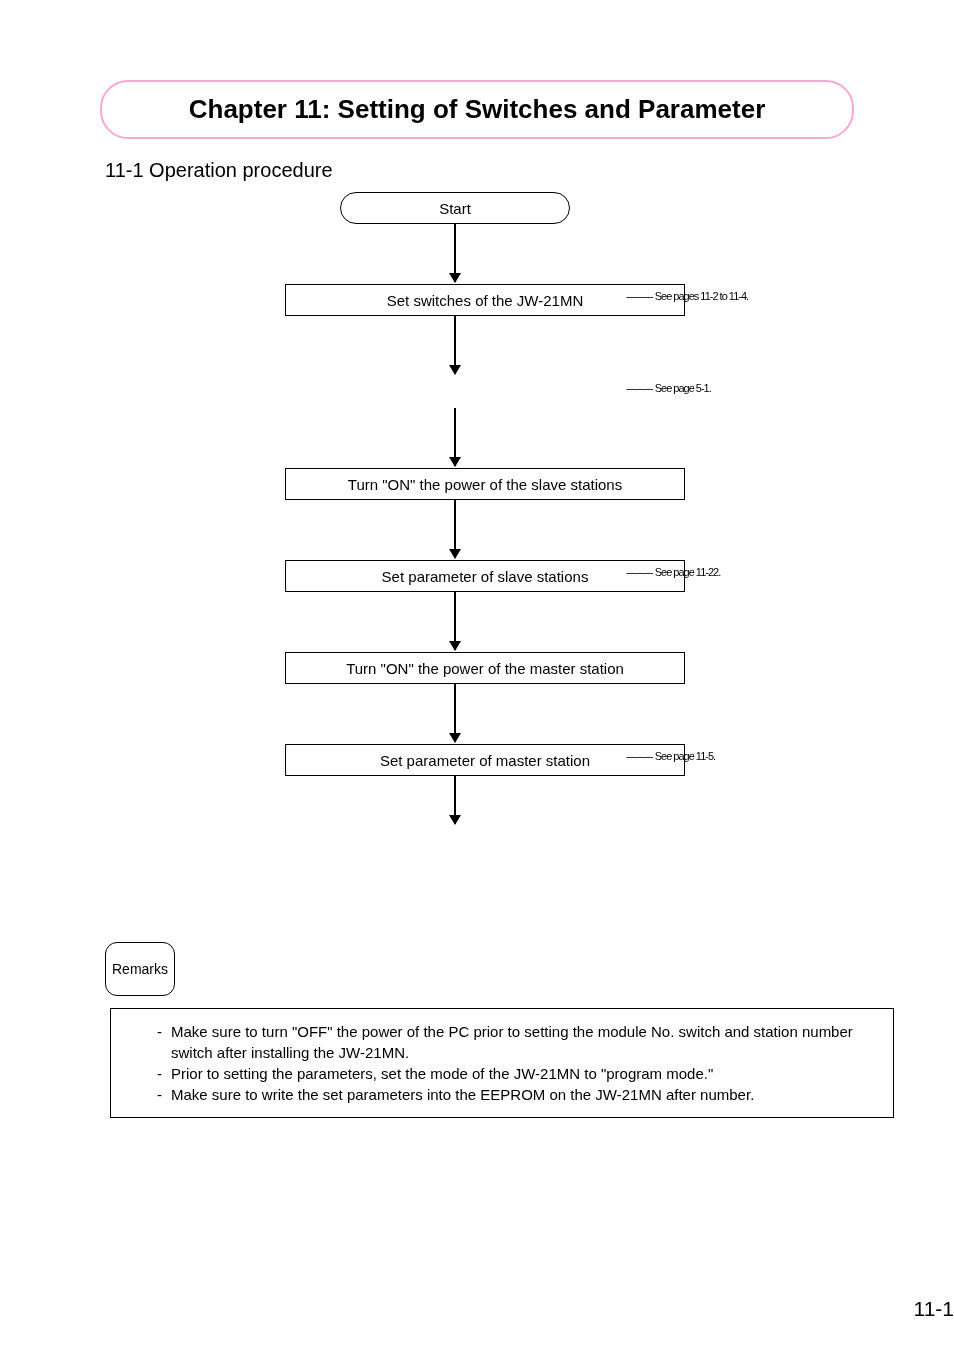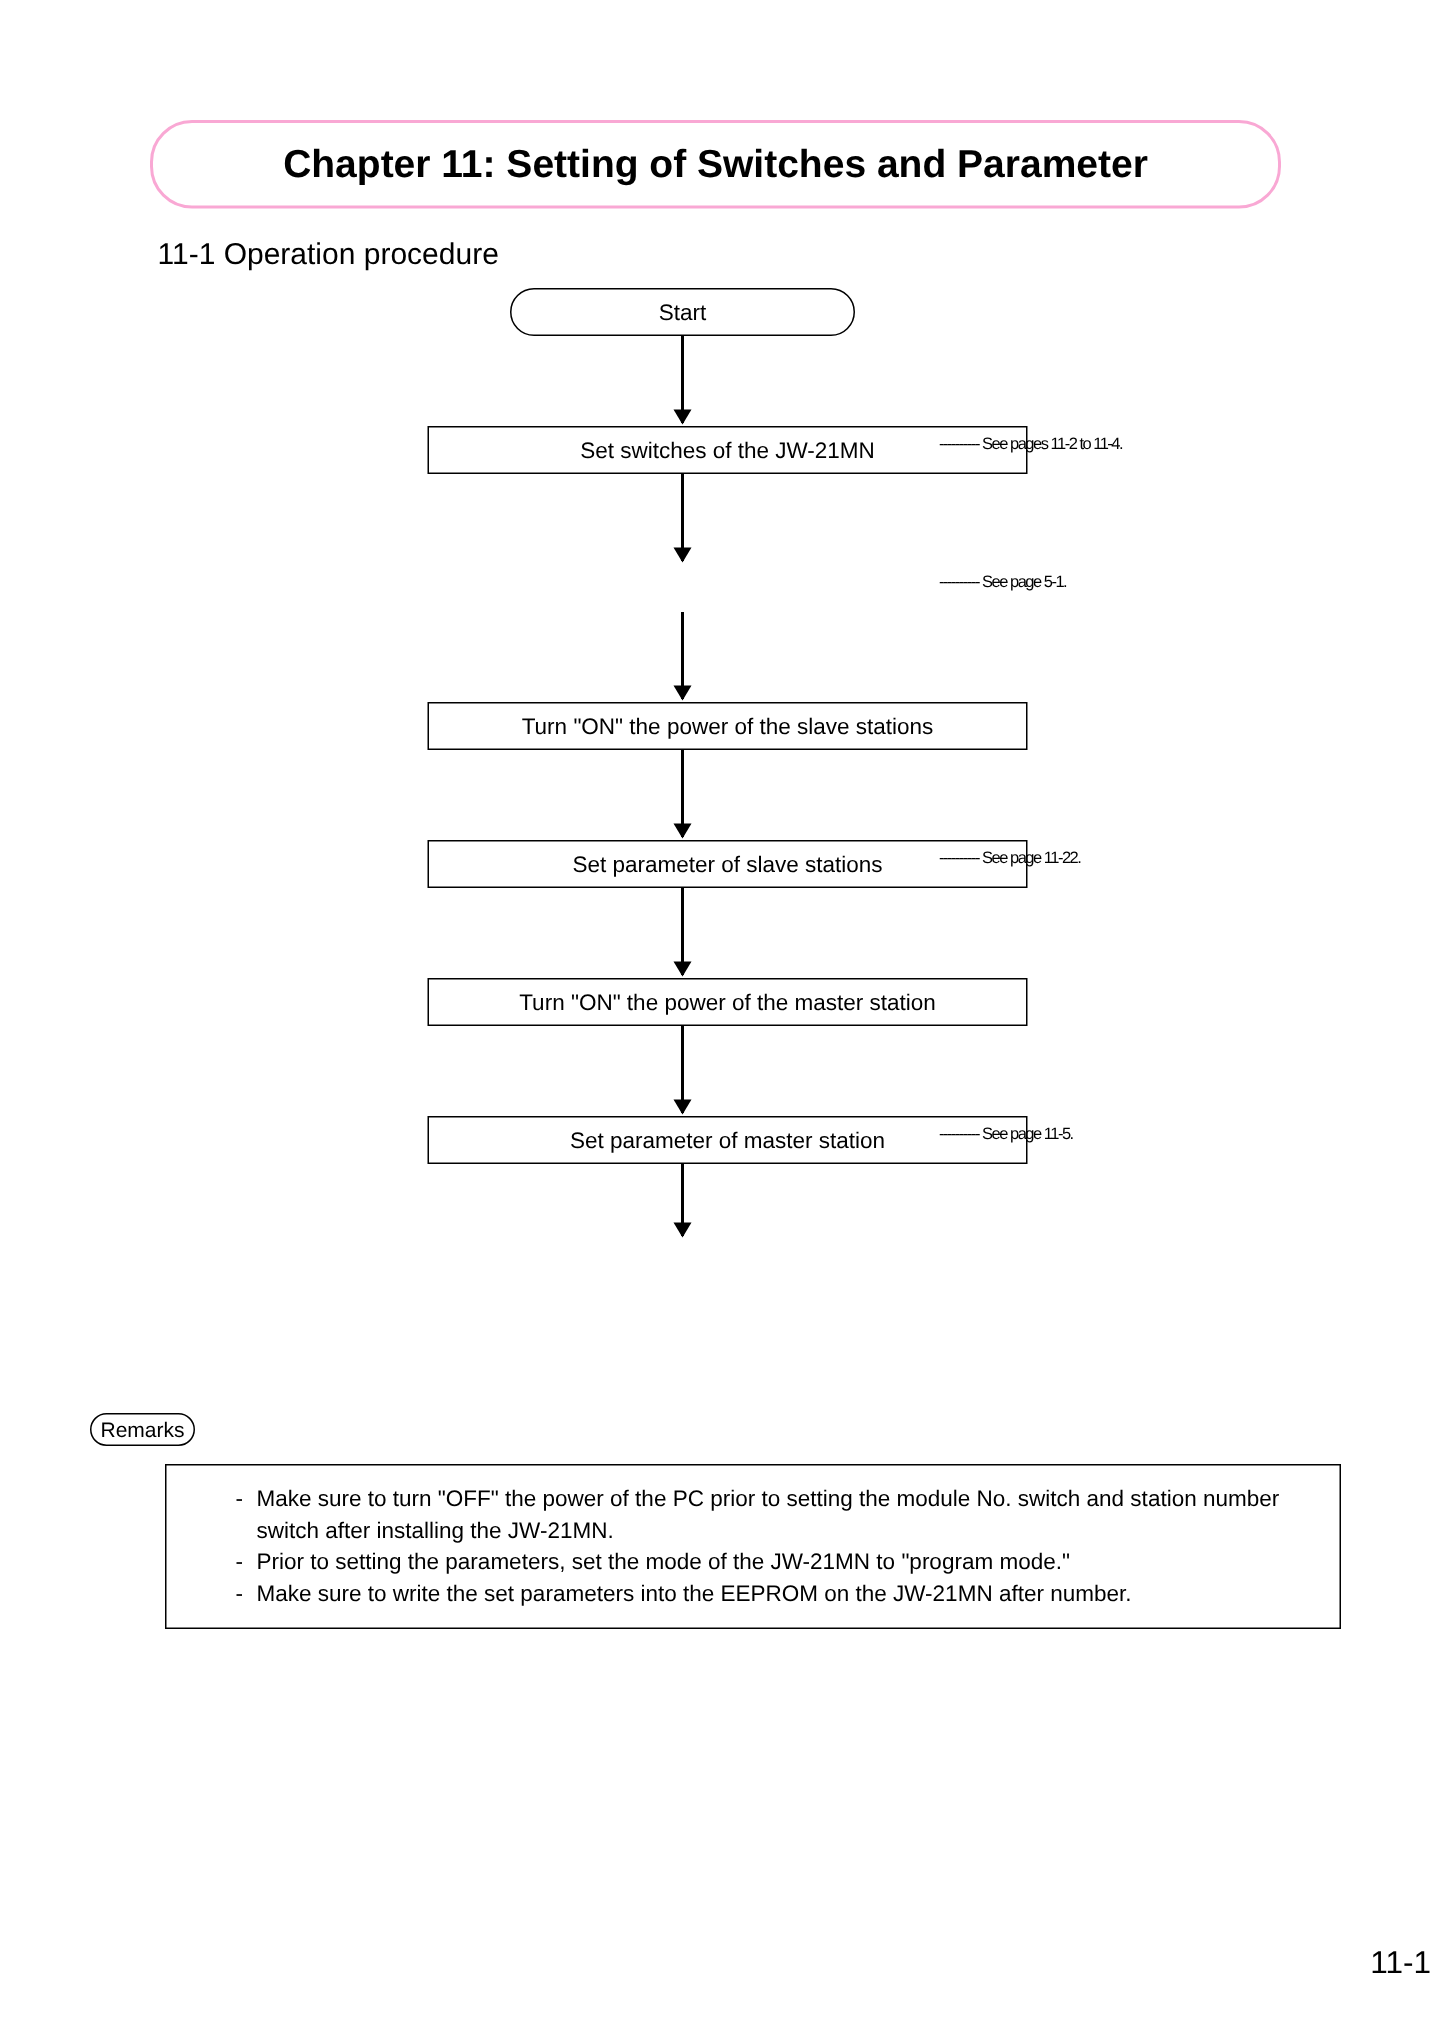--- a/index.html
+++ b/index.html
@@ -84,22 +84,23 @@
       font-size: 11px;
       white-space: nowrap;
     }
     .dashes {
       letter-spacing: -1px;
     }
     .remarks-label {
       display: inline-block;
       border: 1px solid #000;
       border-radius: 12px;
-      padding: 2px 6px;
+      padding: 18px 6px;
       font-size: 14px;
+      margin-left: 45px;
       margin-top: 30px;
       margin-bottom: 12px;
     }
     .remarks-box {
       border: 1px solid #000;
       margin: 0 0 0 50px;
       padding: 12px 20px 12px 60px;
       font-size: 15px;
       line-height: 1.4;
     }

